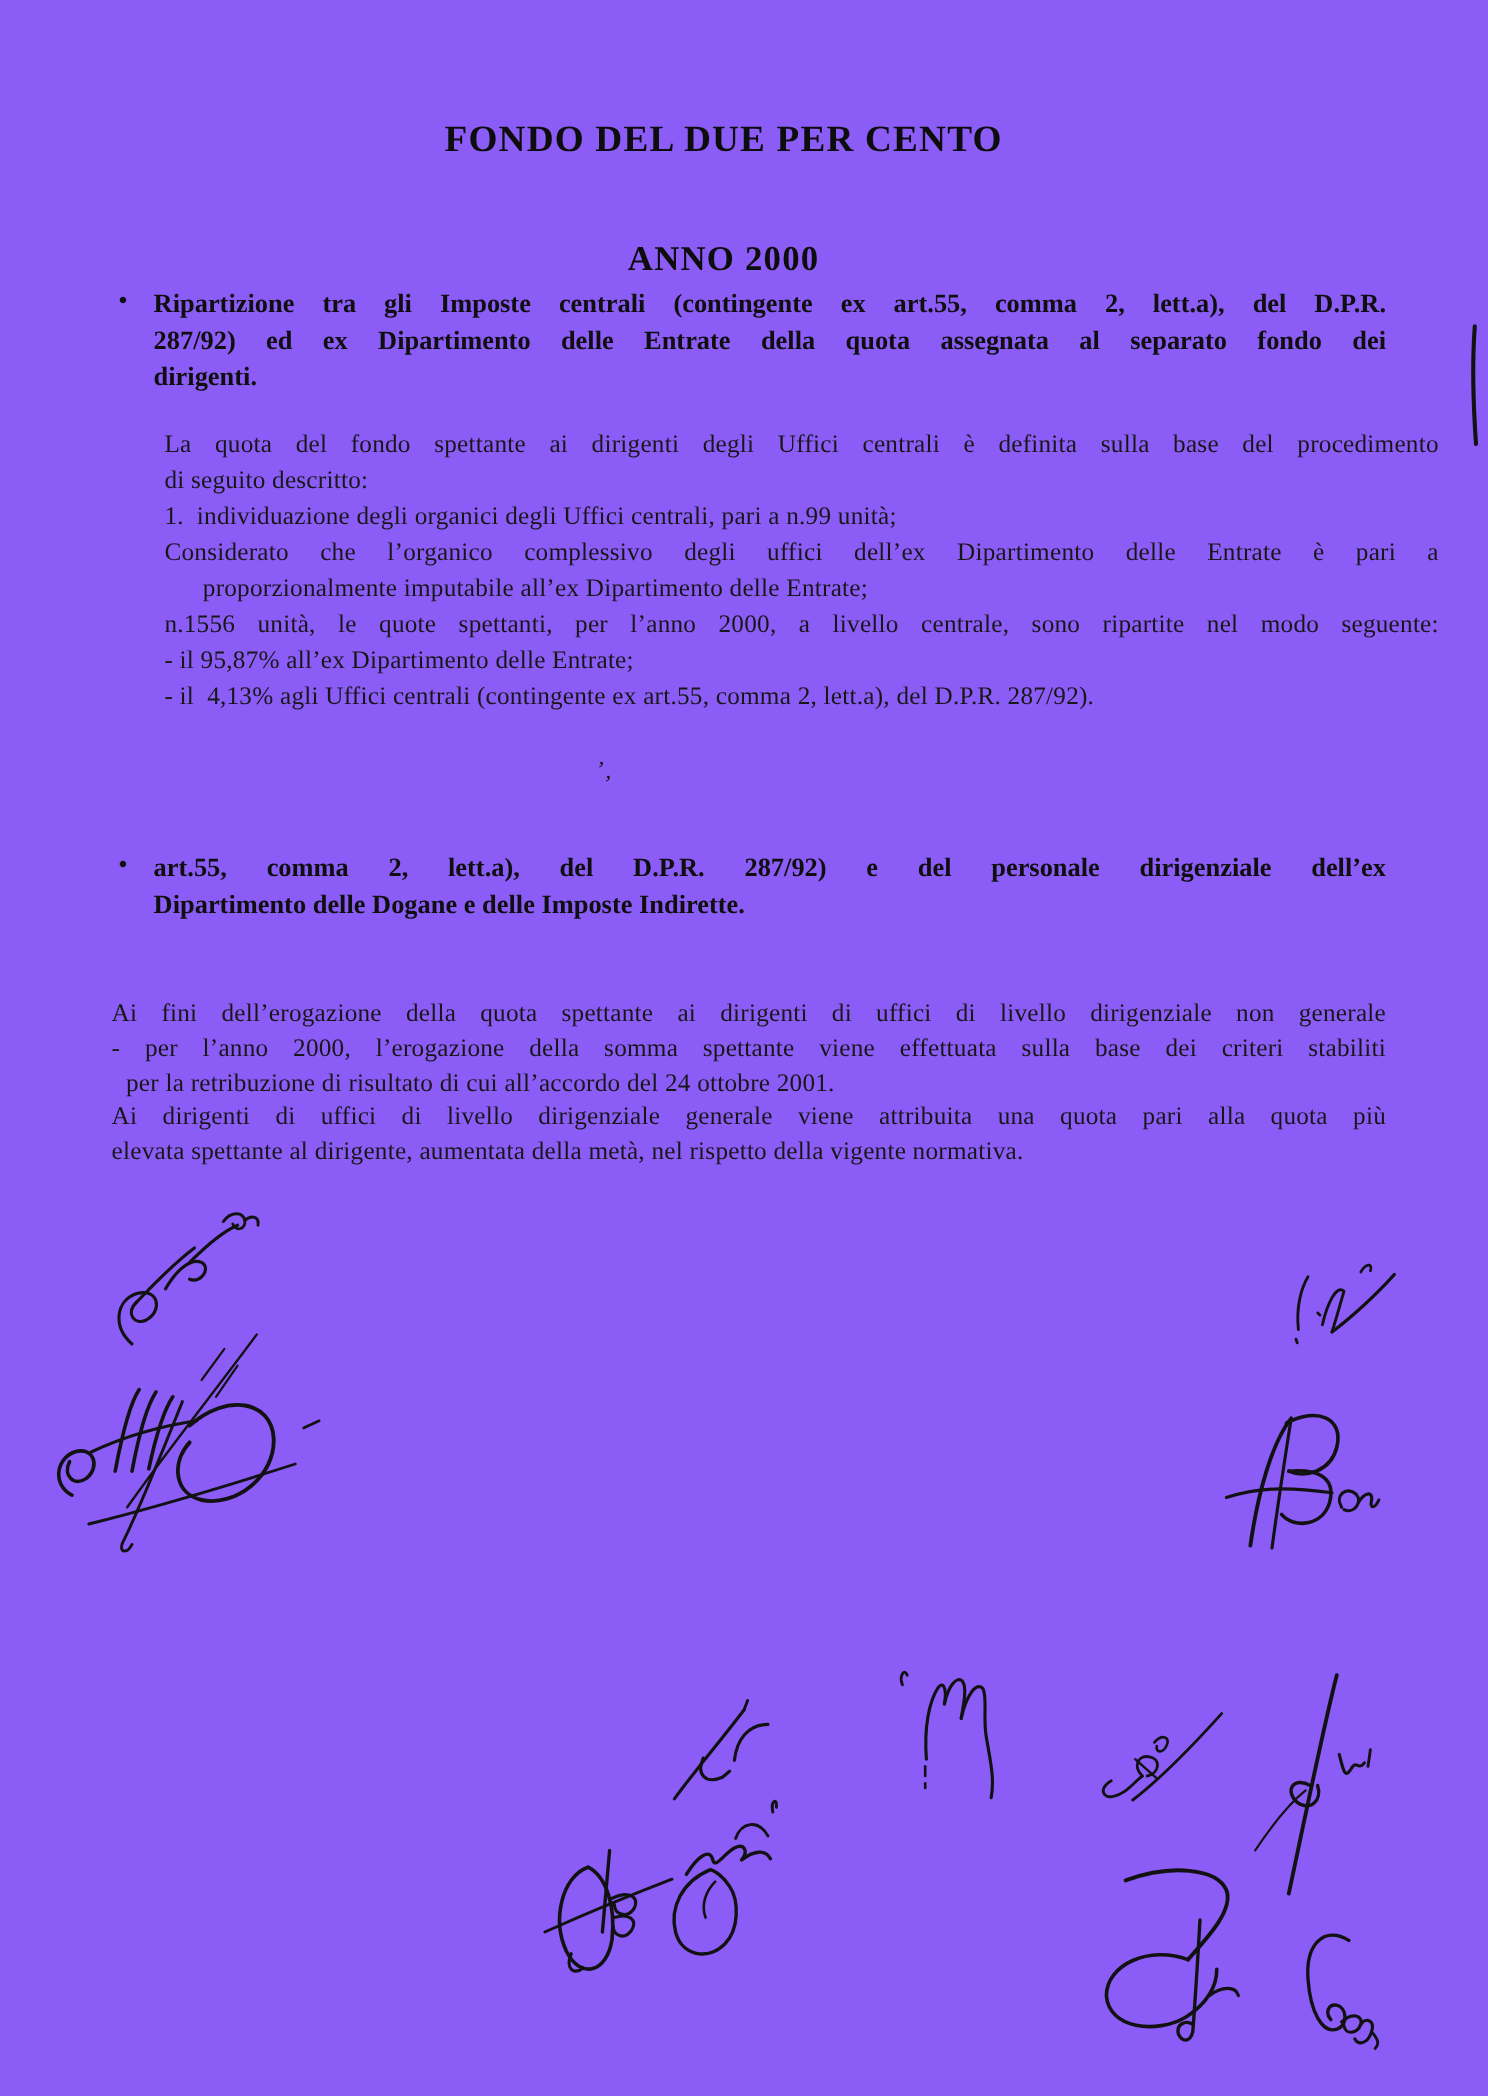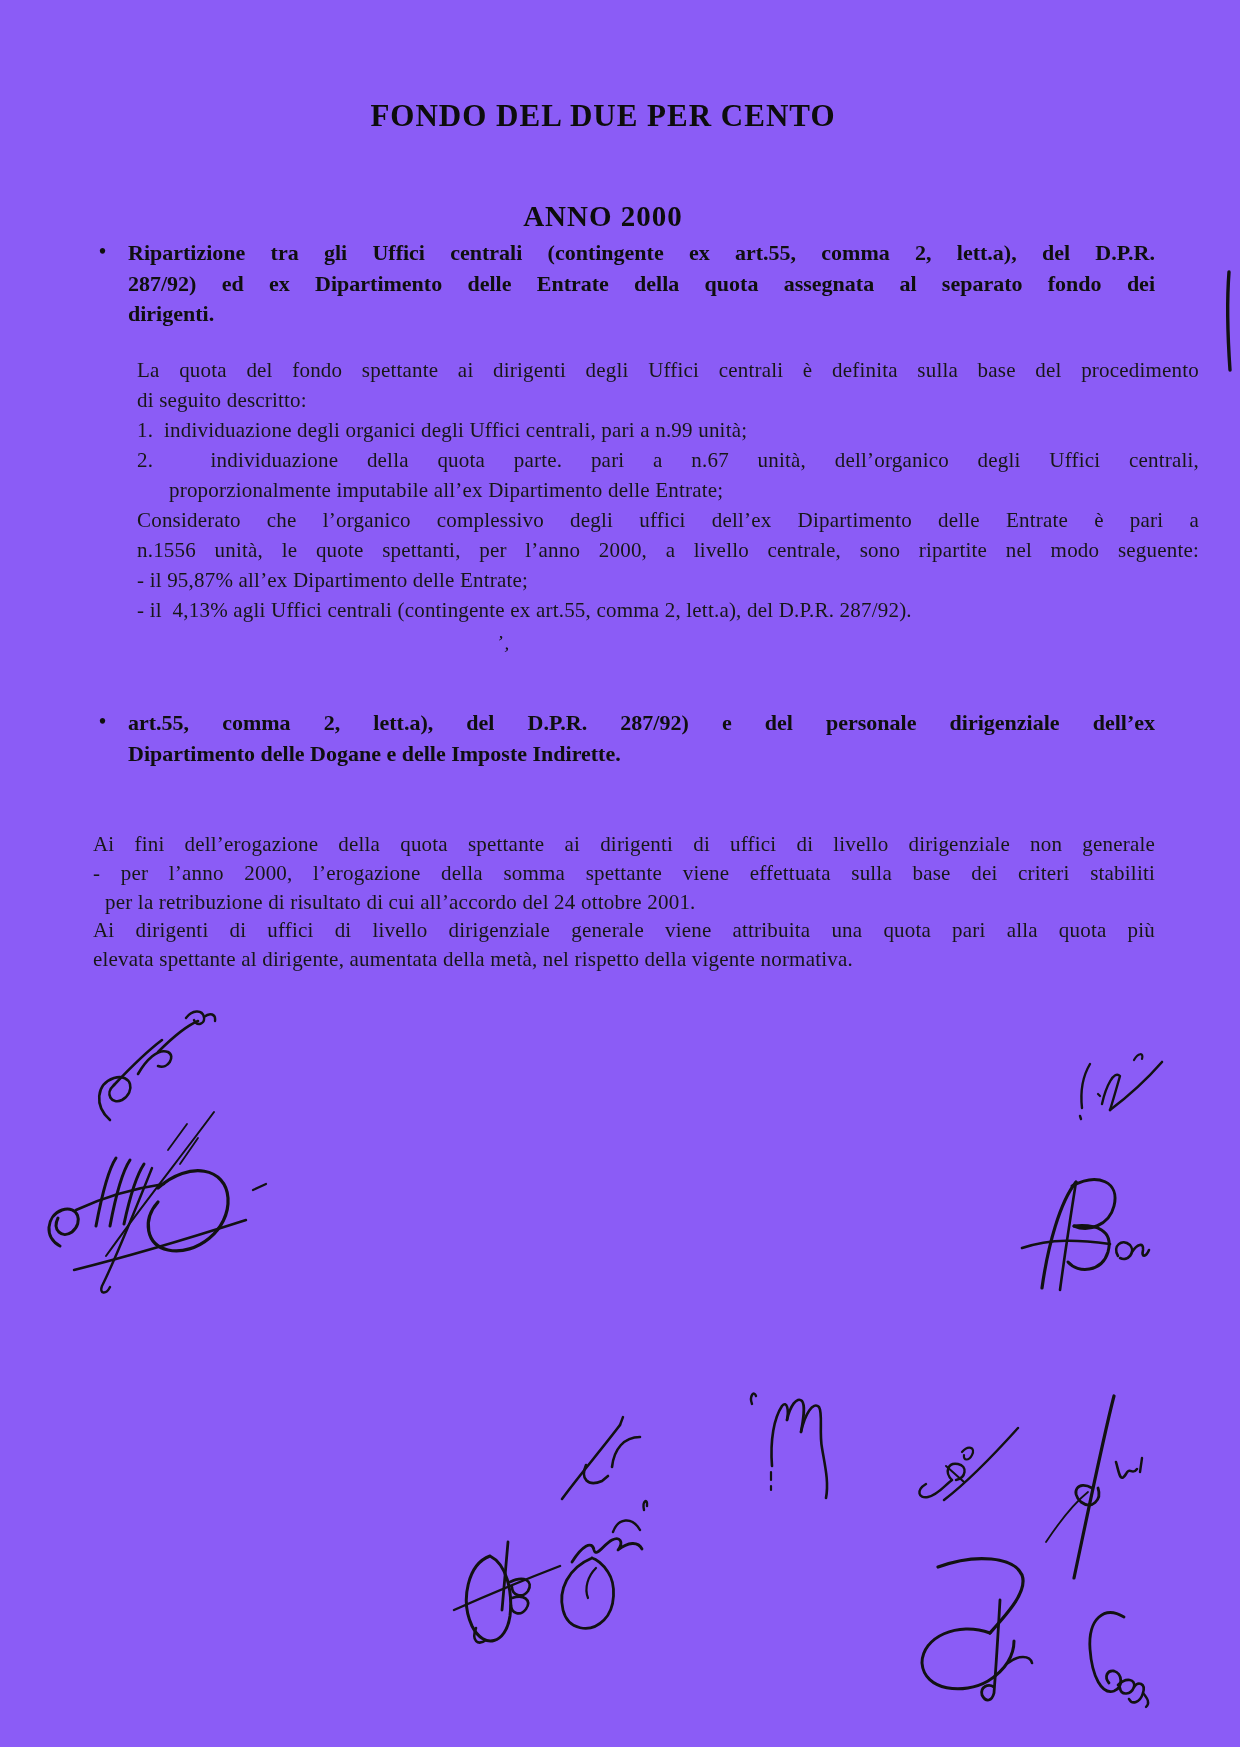--- a/index.html
+++ b/index.html
@@ -63,33 +63,32 @@
 <body>
 
 <div id="page">
 
   <div class="abs" id="doc-title">FONDO DEL DUE PER CENTO</div>
   <div class="abs" id="doc-subtitle">ANNO 2000</div>
 
   <div class="abs bullet-block lh305" style="top:238px;">
     <span class="marker">•</span>
     <div class="lines">
-      <span class="line jline">Ripartizione tra gli Uffici centrali (contingente ex art.55, comma 2, lett.a), del D.P.R.</span>
+      <span class="line jline">Ripartizione tra gli Imposte centrali (contingente ex art.55, comma 2, lett.a), del D.P.R.</span>
       <span class="line jline">287/92) ed ex Dipartimento delle Entrate della quota assegnata al separato fondo dei</span>
       <span class="line">dirigenti.</span>
     </div>
   </div>
 
   <div class="abs para-block lh30" style="top:355px;margin-left:44px;">
     <span class="line jline">La quota del fondo spettante ai dirigenti degli Uffici centrali è definita sulla base del procedimento</span>
     <span class="line">di seguito descritto:</span>
     <span class="line">1.&nbsp; individuazione degli organici degli Uffici centrali, pari a n.99 unità;</span>
-    <span class="line jline">2.&nbsp; individuazione della quota parte. pari a n.67 unità, dell’organico degli Uffici centrali,</span>
+    <span class="line jline">Considerato che l’organico complessivo degli uffici dell’ex Dipartimento delle Entrate è pari a</span>
     <span class="line indent32">proporzionalmente imputabile all’ex Dipartimento delle Entrate;</span>
-    <span class="line jline">Considerato che l’organico complessivo degli uffici dell’ex Dipartimento delle Entrate è pari a</span>
     <span class="line jline">n.1556 unità, le quote spettanti, per l’anno 2000, a livello centrale, sono ripartite nel modo seguente:</span>
     <span class="line">-  il 95,87% all’ex Dipartimento delle Entrate;</span>
     <span class="line">-  il&nbsp; 4,13% agli Uffici centrali (contingente ex art.55, comma 2, lett.a), del D.P.R. 287/92).</span>
   </div>
 
   <div class="abs" id="stray-mark">’,</div>
 
   <div class="abs bullet-block lh305" style="top:708px;">
     <span class="marker">•</span>
     <div class="lines">

